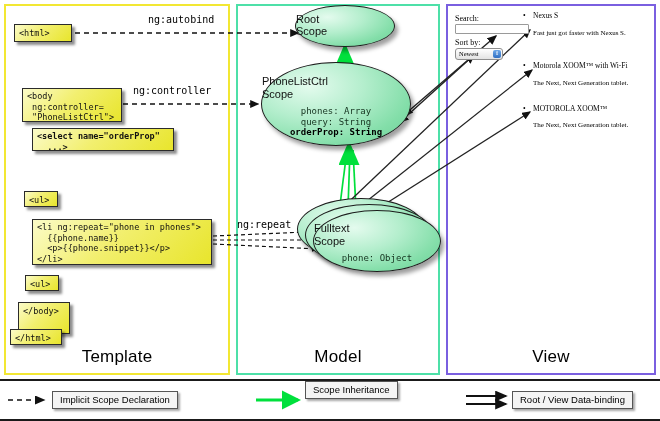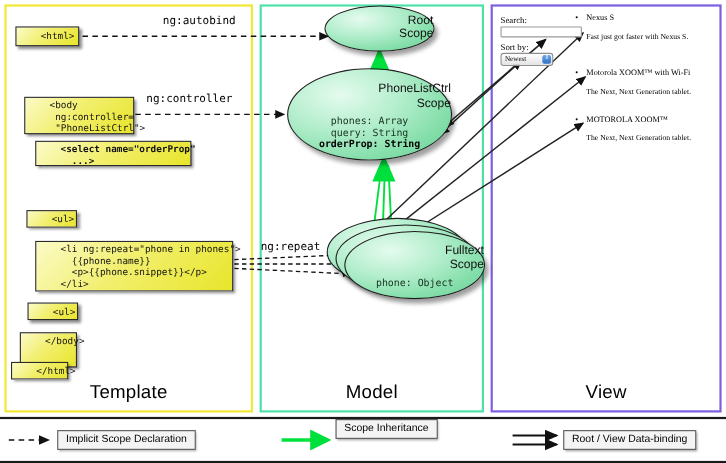--- a/index.html
+++ b/index.html
@@ -22,33 +22,33 @@
     font-size:17px;color:#000;letter-spacing:.2px;
   }
   
   .ybox{
     position:absolute;box-sizing:border-box;
     border:1.6px solid #2b2b2b;
     background:linear-gradient(135deg,#fbfbc8 0%,#f2ef6f 45%,#e8e52c 100%);
     box-shadow:2.5px 2.5px 2.5px rgba(0,0,0,.45);
     font-family:"DejaVu Sans Mono","Liberation Mono",monospace;
     font-size:8.5px;line-height:10.5px;color:#111;
-    padding:2px 22px;white-space:pre;
+    padding:2px 4px;white-space:pre;
   }
   .ybox.bold{font-weight:bold;}
   
   .ellipse{
     position:absolute;border-radius:50%;
     border:1.7px solid #1d1d1d;
     background:radial-gradient(ellipse at 32% 28%, #e4fbee 0%, #b4eecd 38%, #83dea9 72%, #6ccd96 100%);
     box-shadow:3px 4px 4px rgba(0,0,0,.38);
     box-sizing:border-box;
   }
   .ell-title{
-    position:absolute;left:0;width:100%;text-align:right;
+    position:absolute;left:0;width:100%;text-align:left;
     font-size:11px;color:#111;line-height:12.5px;
   }
   .ell-props{
     position:absolute;left:0;width:100%;text-align:center;
     font-family:"DejaVu Sans Mono","Liberation Mono",monospace;
     font-size:9px;line-height:10.5px;color:#15331f;white-space:pre;
   }
   
   .v-label{position:absolute;font-family:"Liberation Serif",serif;font-size:8px;color:#000;}
   .v-input{

